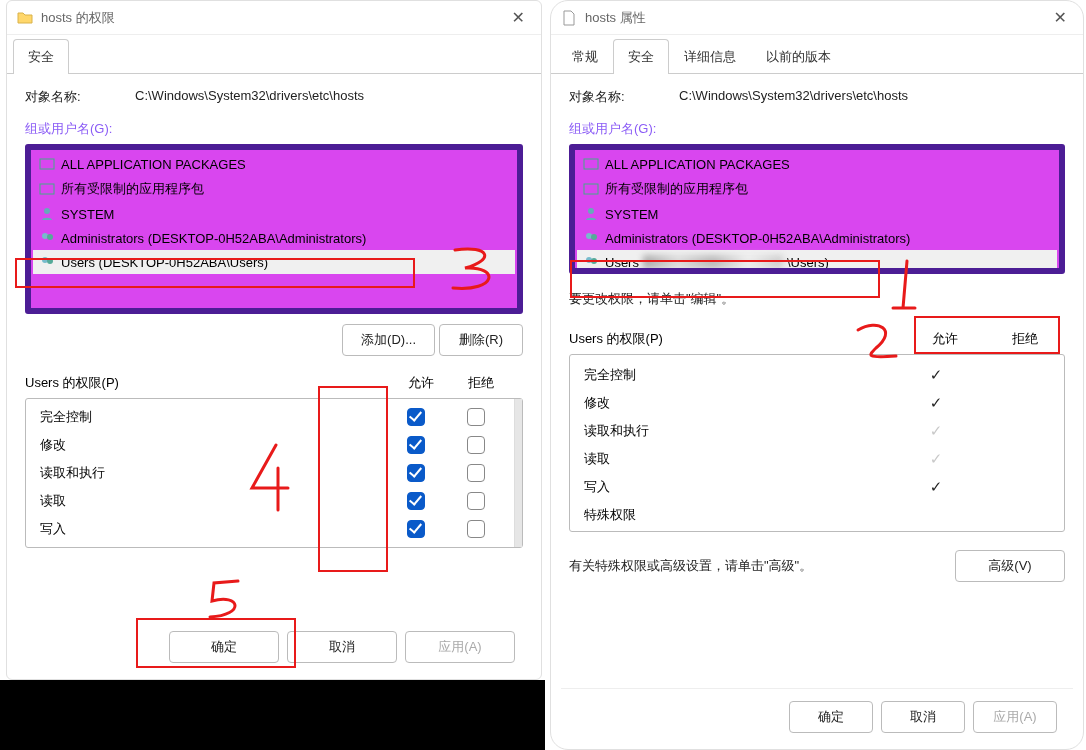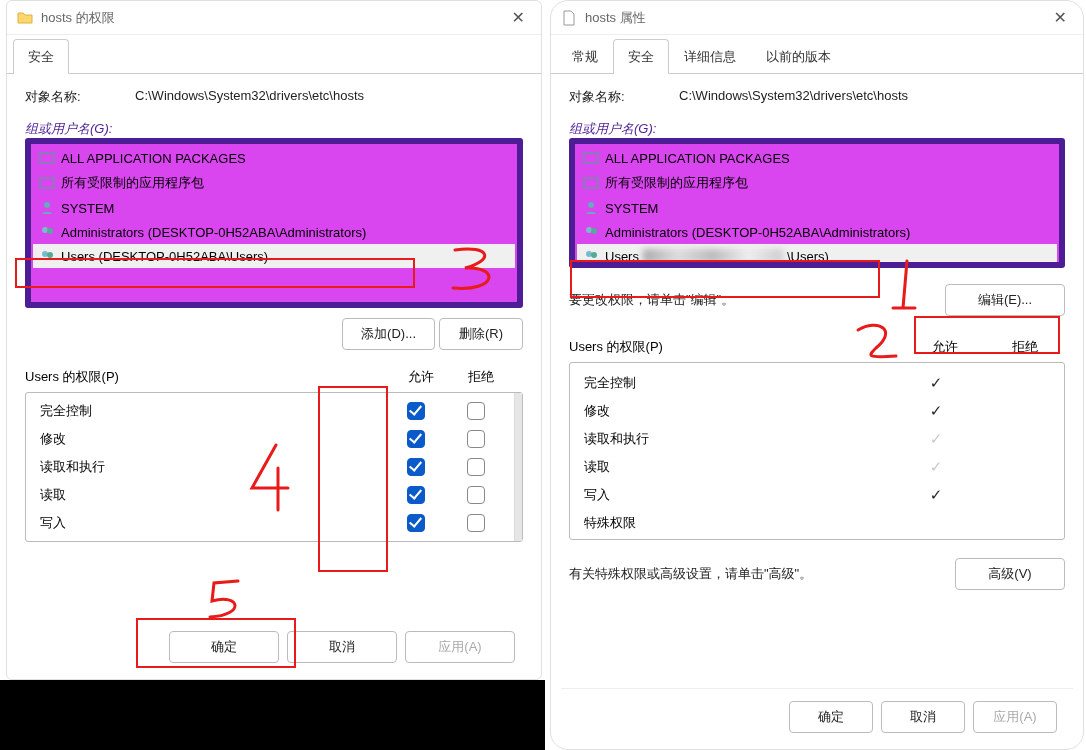--- a/index.html
+++ b/index.html
@@ -29,21 +29,21 @@
   .titlebar .icon { width: 16px; height: 16px; margin-right: 8px; display:flex; align-items:center; justify-content:center; }
   .titlebar .title { color:#666; font-size:13px; flex:1; }
   .close-x { font-size:16px; color:#555; cursor:pointer; padding:0 6px; }
   .tabs { display:flex; border-bottom:1px solid #ccc; padding:0 6px; margin-top:4px;}
   .tab { padding:8px 14px; color:#333; cursor:pointer; border:1px solid transparent; border-bottom:none; margin-bottom:-1px;}
   .tab.active { background:#fff; border-color:#ccc; border-radius:4px 4px 0 0;}
   .content { padding: 14px 18px; }
   .field-row { display:flex; margin-bottom:14px; }
   .field-row .lbl { width:110px; color:#222;}
   .field-row .val { color:#222;}
-  .group-label { color:#4c1d95;font-style:italic;}
+  .group-label { margin-bottom:6px; color:#8b5cf6;}
   .listbox {
     border:6px solid #4c1d95;
     border-radius:3px;
     padding:2px;
     background:#d946ef;
     overflow:auto;
   }
   .left-list { height:170px; }
   .right-list { height:130px; }
   .list-item {
@@ -273,21 +273,20 @@
             </svg>
           </span>
         <span>
           <span>Users</span><span class="blur" style="display:inline-block;width:140px;height:14px;margin:0 4px;">xxxx</span><span>\Users)</span>
         </span>
       </div>
     </div>
 
     <div class="note-row" style="margin-top:16px;">
       <div class="txt">要更改权限，请单击"编辑"。</div>
-      <div class="btn" style="min-width:120px;">编辑(E)...</div>
     </div>
 
     <div class="perm-header" style="margin-top:22px;">
       <div class="name">Users 的权限(P)</div>
       <div class="col" style="width:80px;">允许</div>
       <div class="col" style="width:80px;">拒绝</div>
     </div>
     <div style="border:1px solid #bbb; border-radius:3px; padding:6px 8px 2px 8px;">
       <div id="right-perms">
           <div class="perm-row">

